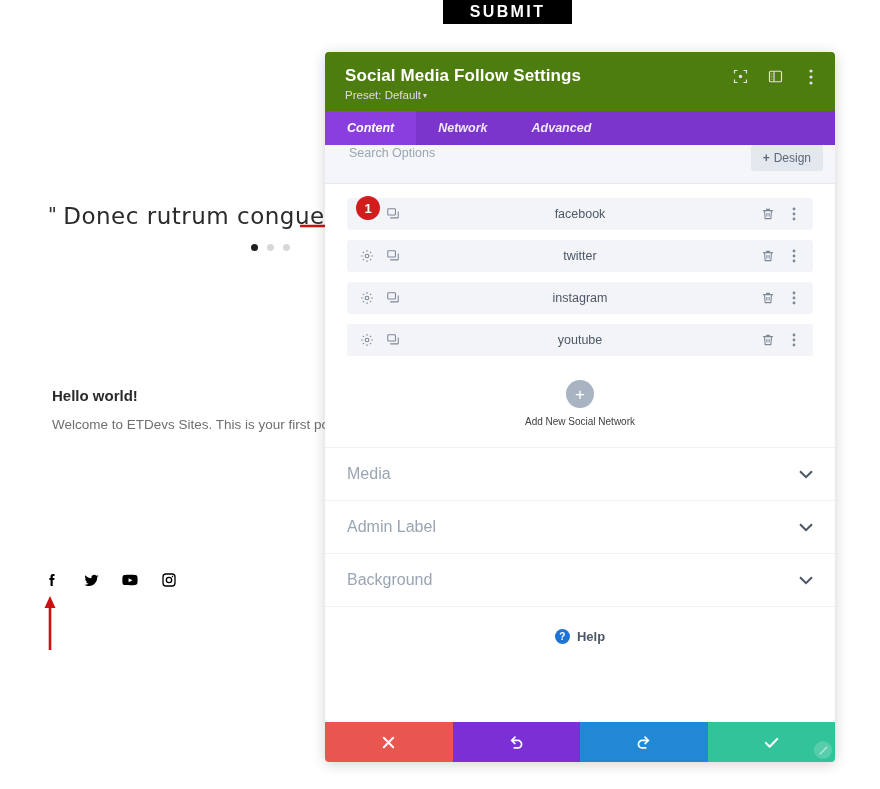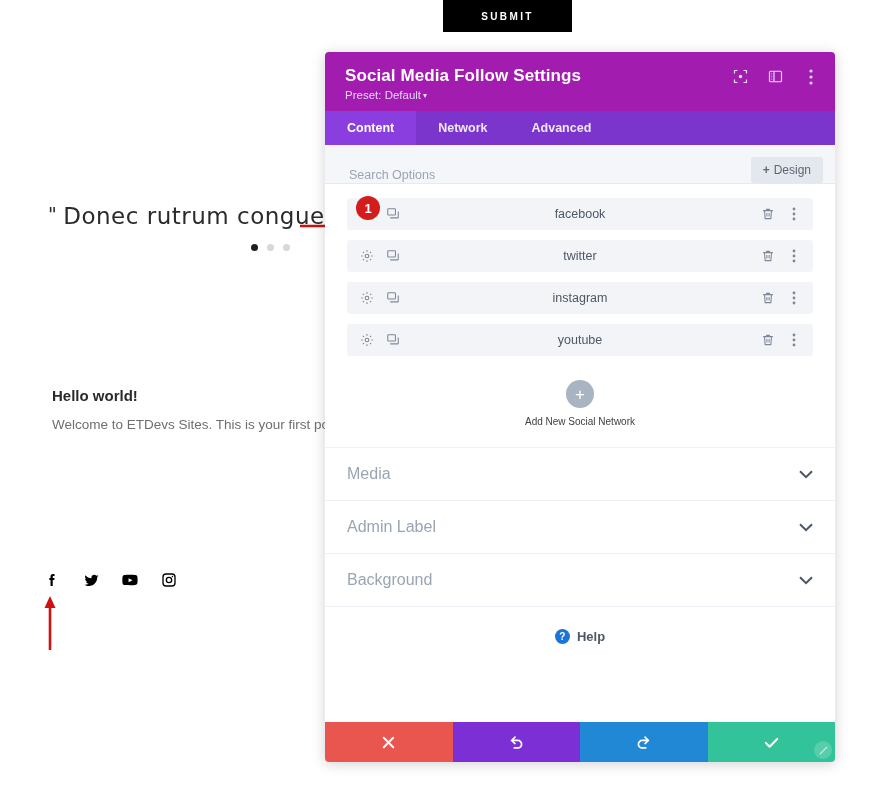--- a/index.html
+++ b/index.html
@@ -20,24 +20,24 @@
     position: absolute;
     inset: 0;
     background: #ffffff;
   }
 
   .submit-button {
     position: absolute;
     left: 443px;
     top: 0px;
     width: 129px;
-    height: 32px;
+    height: 24px;
     background: #000000;
     color: #ffffff;
-    font-size: 10px;
+    font-size: 16px;
     font-weight: bold;
     letter-spacing: 2.4px;
     display: flex;
     align-items: center;
     justify-content: center;
     border: none;
     box-sizing: border-box;
   }
 
   .testimonial {
@@ -153,21 +153,21 @@
     background: #ffffff;
     border-radius: 4px;
     box-shadow: 0 2px 14px rgba(0, 0, 0, 0.18);
     display: flex;
     flex-direction: column;
     overflow: hidden;
     z-index: 20;
   }
 
   .panel-header {
-    background: #a21caf;
+    background: #4d7c0f;
     padding: 14px 20px 10px 20px;
     position: relative;
   }
   .panel-title {
     color: #ffffff;
     font-size: 17px;
     font-weight: bold;
     margin: 0 0 3px 0;
     letter-spacing: 0.1px;
   }
@@ -203,32 +203,33 @@
     height: 34px;
   }
   .tab {
     padding: 0 22px;
     display: flex;
     align-items: center;
     color: #f1e7fb;
     font-size: 12.5px;
     font-weight: bold;
     cursor: pointer;
+    font-style: italic;
   }
   .tab.active {
     background: #8b3ee0;
     color: #ffffff;
   }
 
   .search-bar {
     height: 38px;
     background: #f4f6f9;
     border-bottom: 1px solid #e6eaf0;
     display: flex;
-    align-items: flex-end;
+    align-items: flex-start;
     padding: 0 12px 0 22px;
     justify-content: space-between;
   }
   .search-input {
     border: none;
     background: transparent;
     font-size: 12.5px;
     color: #3b4758;
     font-family: "Liberation Sans", sans-serif;
     outline: none;

